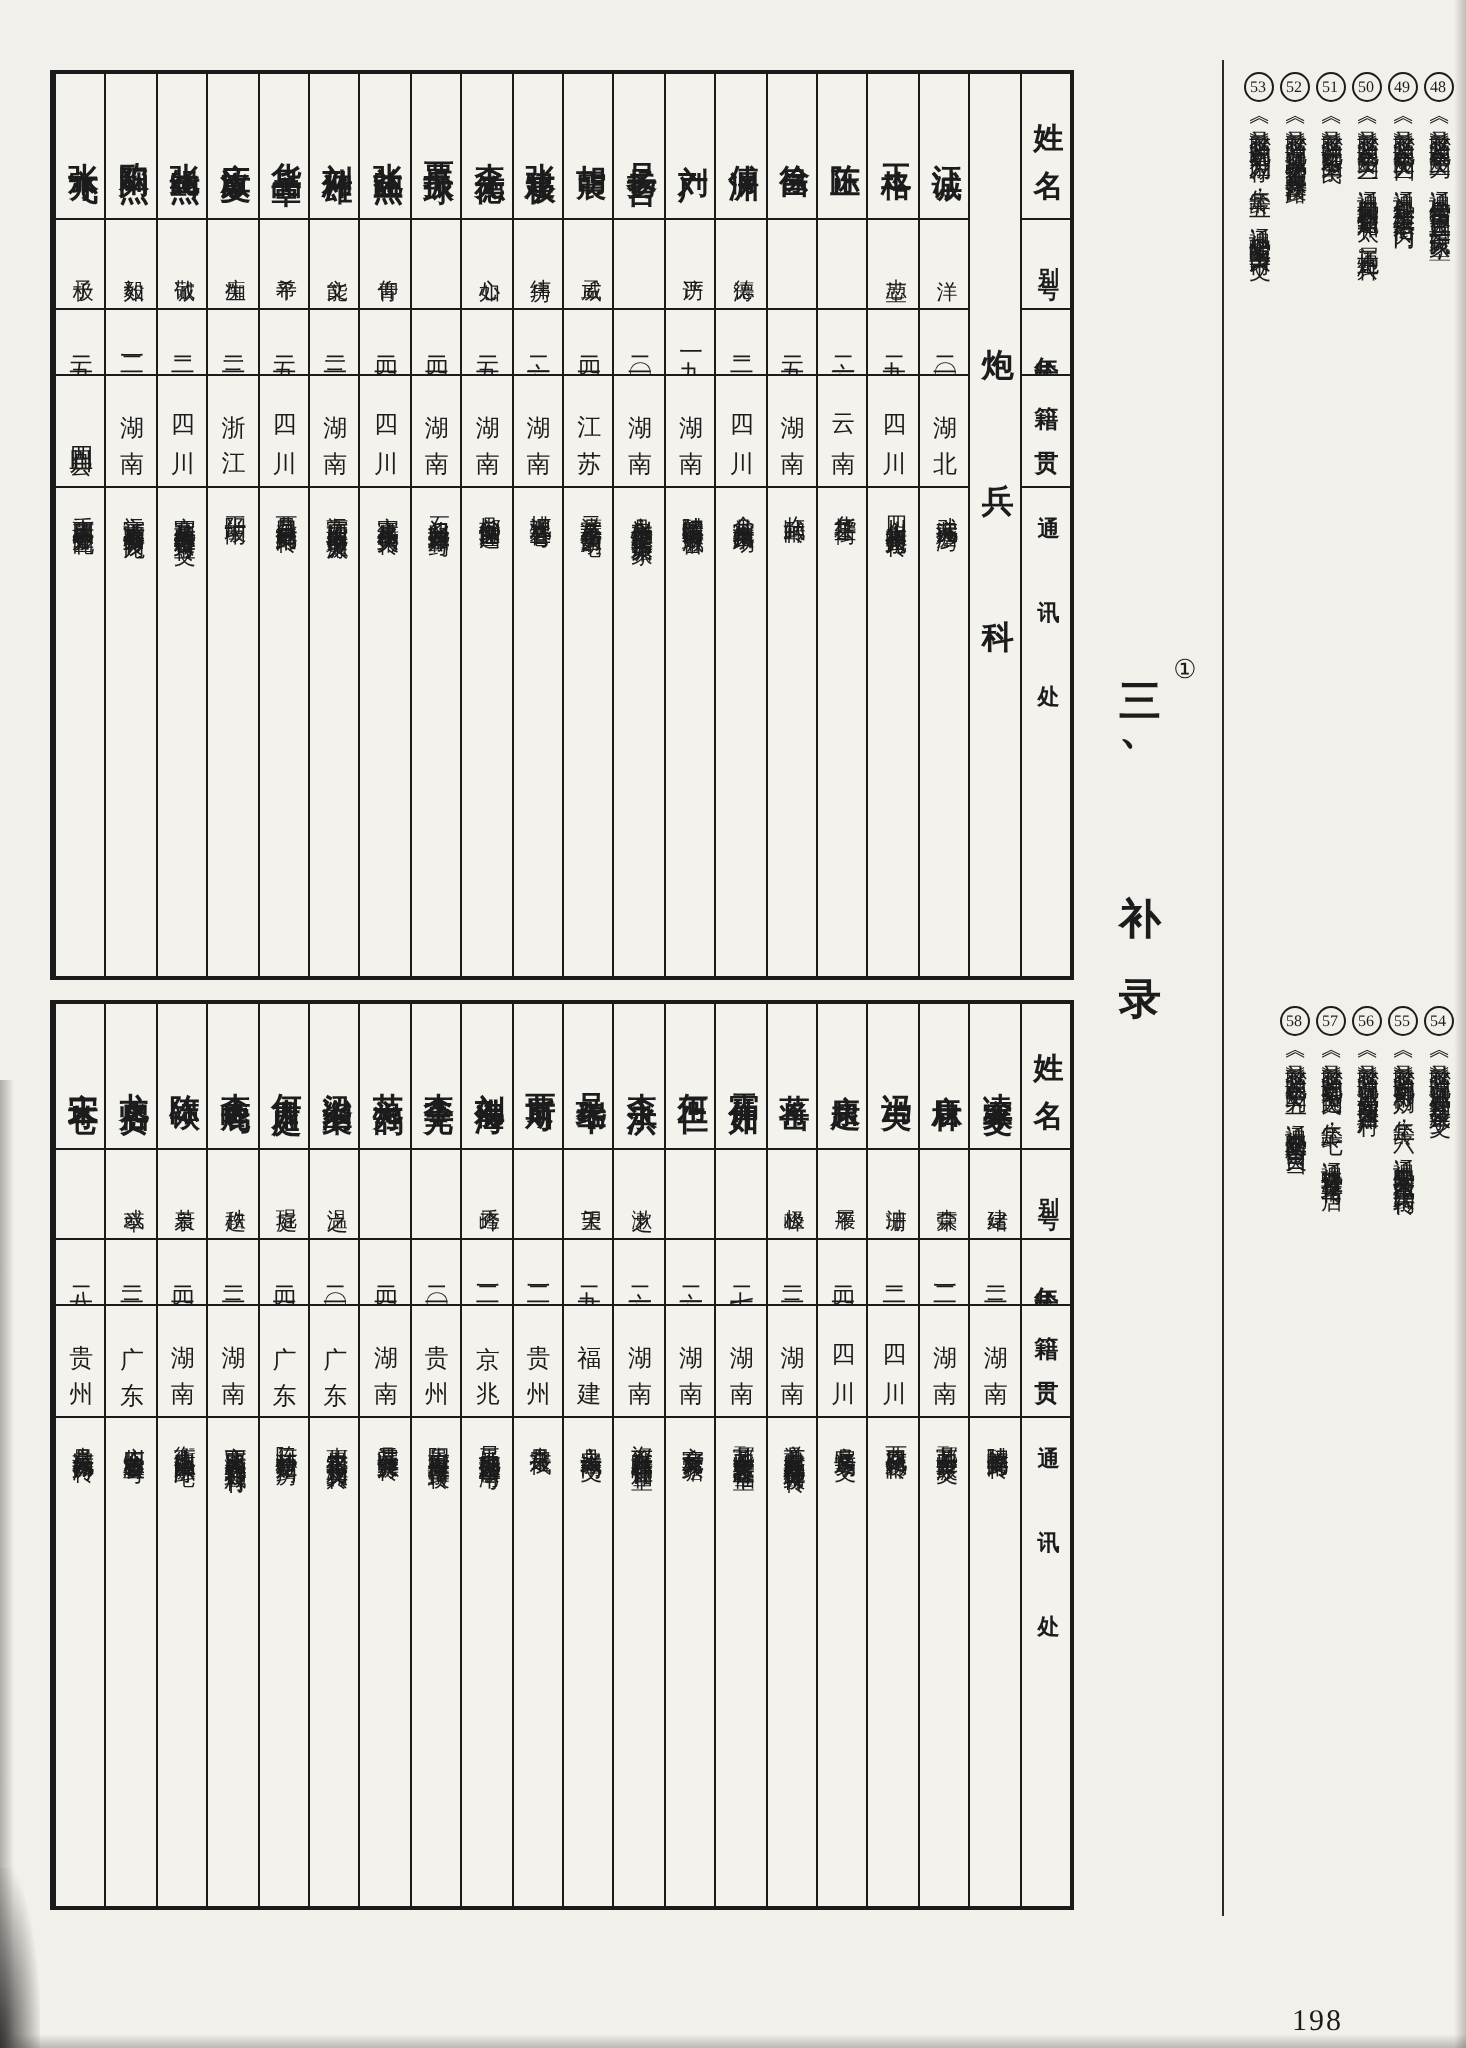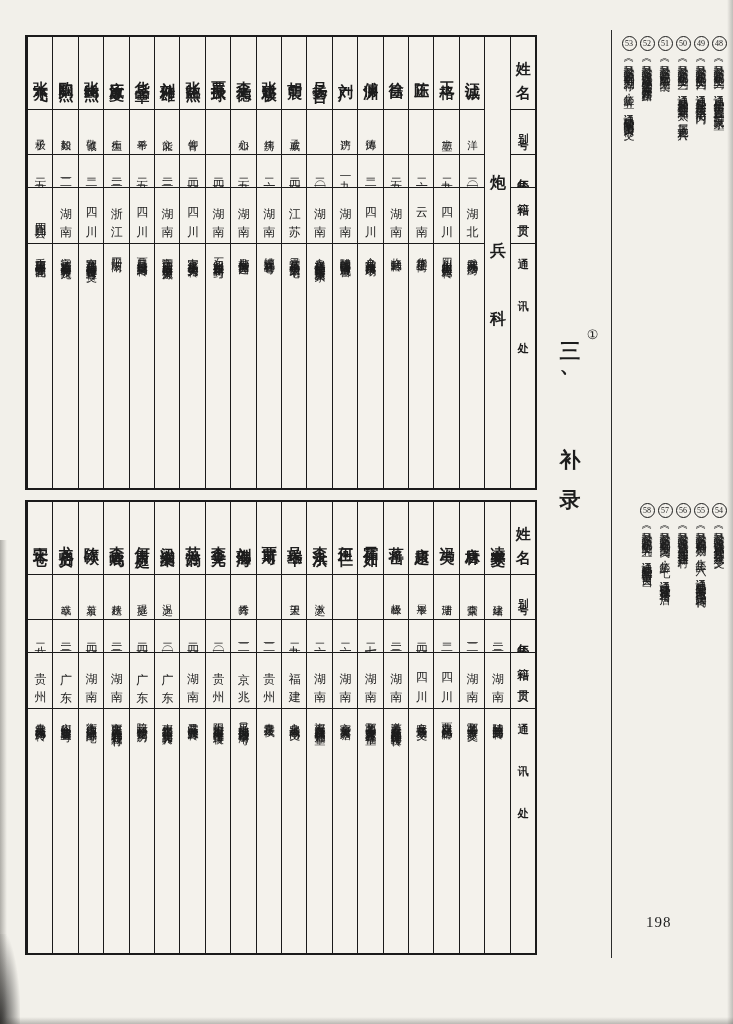--- a/index.html
+++ b/index.html
@@ -47,21 +47,21 @@
   .notes{position:absolute;left:614px;width:114px;display:flex;flex-direction:row-reverse;
          justify-content:flex-start;}
   .notes.top{top:36px;height:452px;}
   .notes.bottom{top:503px;height:435px;}
   .note{writing-mode:vertical-rl;width:18px;font-size:11px;line-height:18px;
         letter-spacing:1.5px;height:100%;overflow:hidden;}
   .note-num{writing-mode:horizontal-tb;display:inline-block;width:13px;height:13px;
             border:1px solid #1c1c1c;border-radius:50%;font-size:8px;line-height:13px;
             text-align:center;letter-spacing:0;margin-bottom:3px;}
   
-  .page-num{position:absolute;left:646px;top:914px;font-size:15px;letter-spacing:1px;}
+  .page-num{position:absolute;left:646px;top:1003px;font-size:15px;letter-spacing:1px;}
   .artifact{position:absolute;pointer-events:none;}
   .smudge-bl{left:0;bottom:0;width:20px;height:90px;
              background:radial-gradient(ellipse at left bottom,rgba(20,20,20,.85),rgba(20,20,20,0) 75%);}
   .edge-left{left:0;top:540px;width:7px;height:484px;
              background:linear-gradient(to right,rgba(50,48,44,.35),rgba(50,48,44,0));}
   .edge-right{right:0;top:0;width:6px;height:1024px;
               background:linear-gradient(to left,rgba(60,58,54,.28),rgba(60,58,54,0));}
   .edge-bottom{left:0;bottom:0;width:733px;height:7px;
                background:linear-gradient(to top,rgba(60,58,54,.30),rgba(60,58,54,0));}
 </style>

